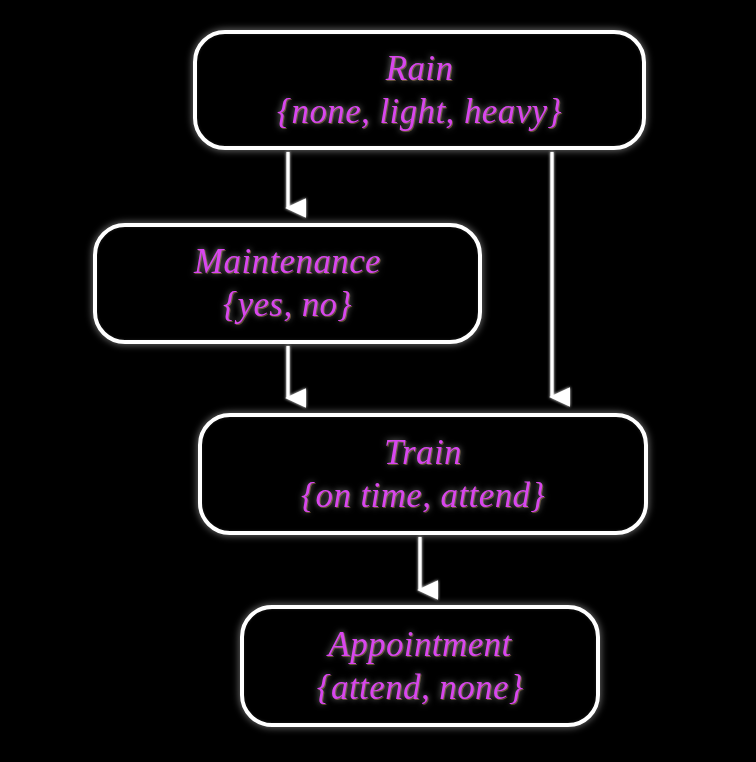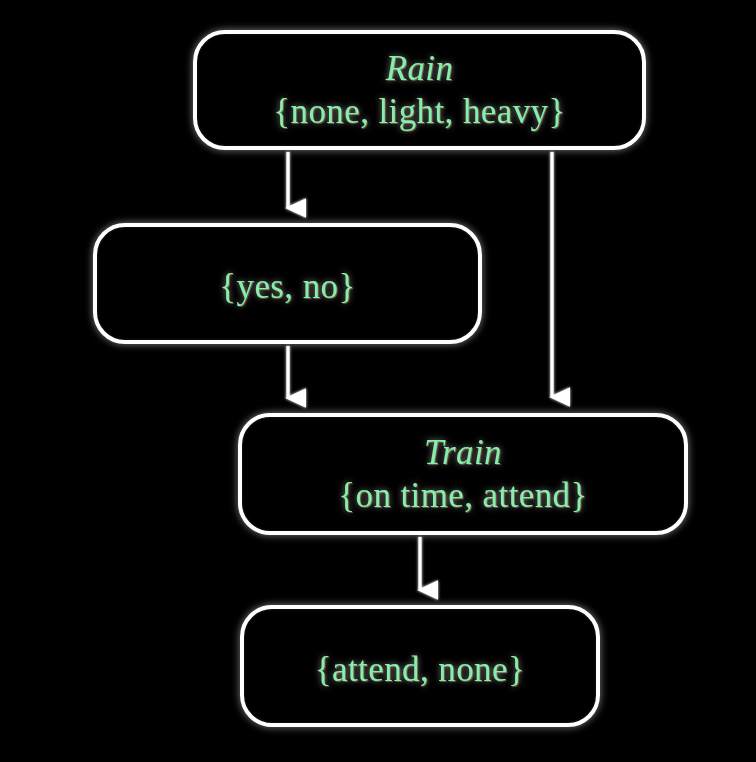--- a/index.html
+++ b/index.html
@@ -31,49 +31,50 @@
   .node {
     position: absolute;
     box-sizing: border-box;
     border: 4px solid #ffffff;
     border-radius: 32px;
     background: #000000;
     display: flex;
     flex-direction: column;
     align-items: center;
     justify-content: center;
-    color: #86efac;
+    color: #d946ef;
     text-align: center;
     box-shadow: 0 0 7px 1px rgba(255,255,255,0.40),
                 inset 0 0 3px rgba(255,255,255,0.12);
     z-index: 2;
   }
   .node-title {
     font-style: italic;
     font-size: 35px;
     line-height: 1.02;
     letter-spacing: 0.4px;
     text-shadow: 0 0 6px rgba(255,255,255,0.55),
                  1px 1px 0 rgba(150,110,60,0.55);
     white-space: nowrap;
   }
   .node-states {
+    font-style: italic;
     font-size: 35px;
     line-height: 1.02;
     letter-spacing: 0.4px;
     margin-top: 7px;
     text-shadow: 0 0 6px rgba(255,255,255,0.55),
                  1px 1px 0 rgba(150,110,60,0.55);
     white-space: nowrap;
   }
 
   
   #node-rain        { left: 193px; top: 30px;  width: 453px; height: 120px; }
   #node-maintenance { left: 93px;  top: 223px; width: 389px; height: 121px; }
-  #node-train       { left: 198px; top: 413px; width: 450px; height: 122px; margin-left: 40px; }
+  #node-train       { left: 198px; top: 413px; width: 450px; height: 122px; }
   #node-appointment { left: 240px; top: 605px; width: 360px; height: 122px; }
 </style>
 </head>
 <body>
 
 <div id="canvas">
 
   <svg id="edge-layer" viewBox="0 0 756 762" width="756" height="762" xmlns="http://www.w3.org/2000/svg">
     <defs>
       <marker id="arrowhead" markerWidth="7" markerHeight="7" refX="3.1" refY="5.7" orient="auto" markerUnits="strokeWidth">
@@ -99,25 +100,27 @@
       <line x1="420" y1="537" x2="420" y2="590" marker-end="url(#arrowhead)"></line>
     </g>
   </svg>
 
   <div class="node" id="node-rain">
     <div class="node-title">Rain</div>
     <div class="node-states">{none, light, heavy}</div>
   </div>
 
   <div class="node" id="node-maintenance">
+    <div class="node-title">Maintenance</div>
     <div class="node-states">{yes, no}</div>
   </div>
 
   <div class="node" id="node-train">
     <div class="node-title">Train</div>
     <div class="node-states">{on time, attend}</div>
   </div>
 
   <div class="node" id="node-appointment">
+    <div class="node-title">Appointment</div>
     <div class="node-states">{attend, none}</div>
   </div>
 
 </div>
 
 </body></html>

